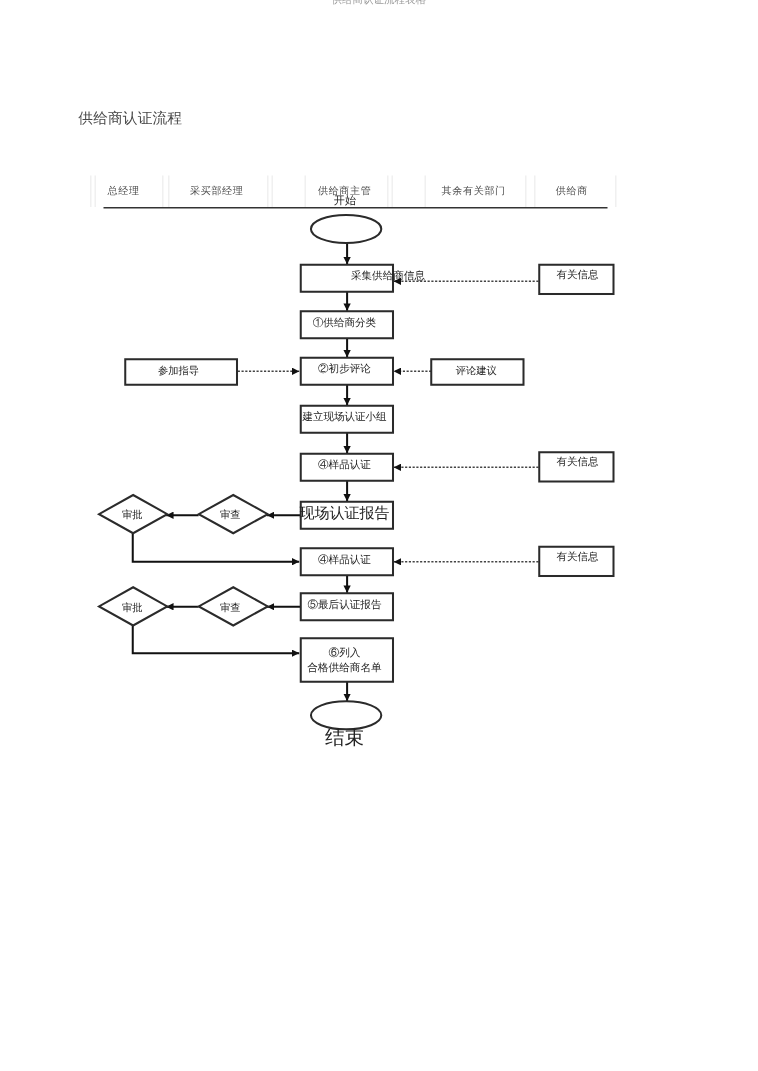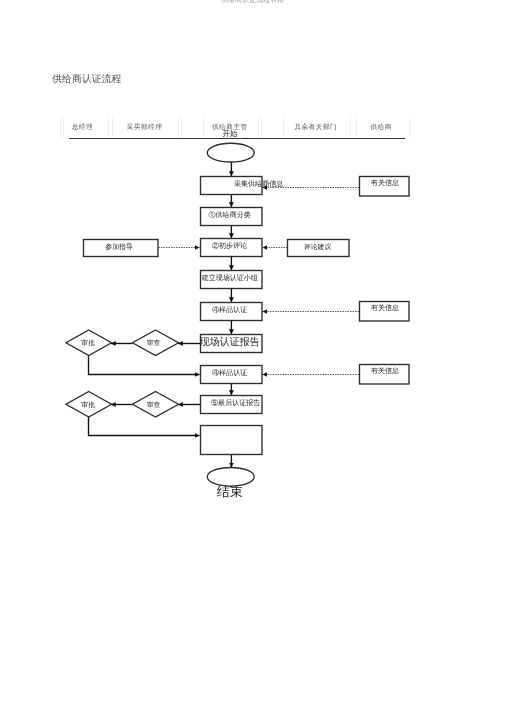--- a/index.html
+++ b/index.html
@@ -167,22 +167,26 @@
       </div>
       <div class="nlabel" style="left: 198.9px; top: 301.6px; width: 61.5px; height: 18px; font-size: 7.05px; line-height: 9.45px;">
         <span>④样品认证</span>
       </div>
       <div class="nlabel" style="left: 198.9px; top: 333.6px; width: 61.5px; height: 18px; font-size: 10px; line-height: 9.45px;">
         <span>现场认证报告</span>
       </div>
       <div class="nlabel" style="left: 198.9px; top: 364.6px; width: 61.5px; height: 18px; font-size: 7.05px; line-height: 9.45px;">
         <span>④样品认证</span>
       </div>
-      <div class="nlabel" style="left: 198.9px; top: 394.6px; width: 61.5px; height: 18px; font-size: 7.05px; line-height: 9.45px; align-items: flex-end;">
+      <div class="nlabel" style="left: 198.9px; top: 394.6px; width: 61.5px; height: 18px; font-size: 7.05px; line-height: 9.45px;">
         <span>⑤最后认证报告</span>
+      </div>
+      <div class="nlabel" style="left: 198.9px; top: 426.3px; width: 61.5px; height: 29px; font-size: 7.1px; line-height: 9.6px;">
+        <span>⑥列入</span>
+        <span>合格供给商名单</span>
       </div>
       <div class="nlabel" style="left: 206.2px; top: 478px; width: 46.9px; height: 18.7px; font-size: 13px; line-height: 9.8px; justify-content: flex-end;">
         <span>结束</span>
       </div>
       <div class="nlabel" style="left: 81.8px; top: 238.9px; width: 74.5px; height: 17px; font-size: 6.85px; line-height: 9.25px;">
         <span>参加指导</span>
       </div>
       <div class="nlabel" style="left: 286.8px; top: 238.9px; width: 61.5px; height: 17px; font-size: 6.85px; line-height: 9.25px;">
         <span>评论建议</span>
       </div>

